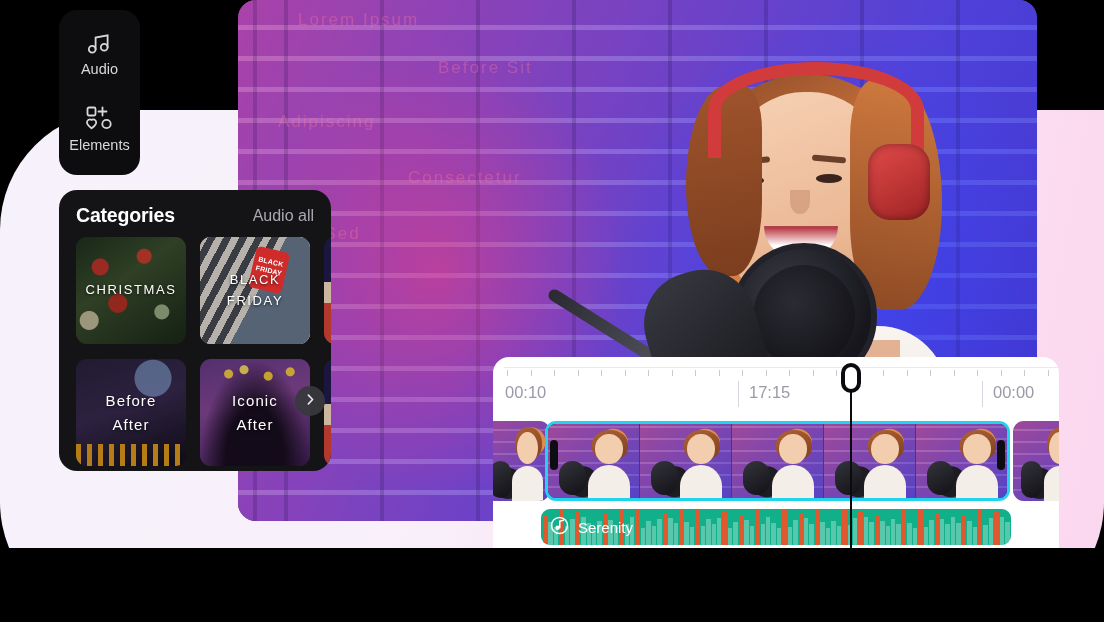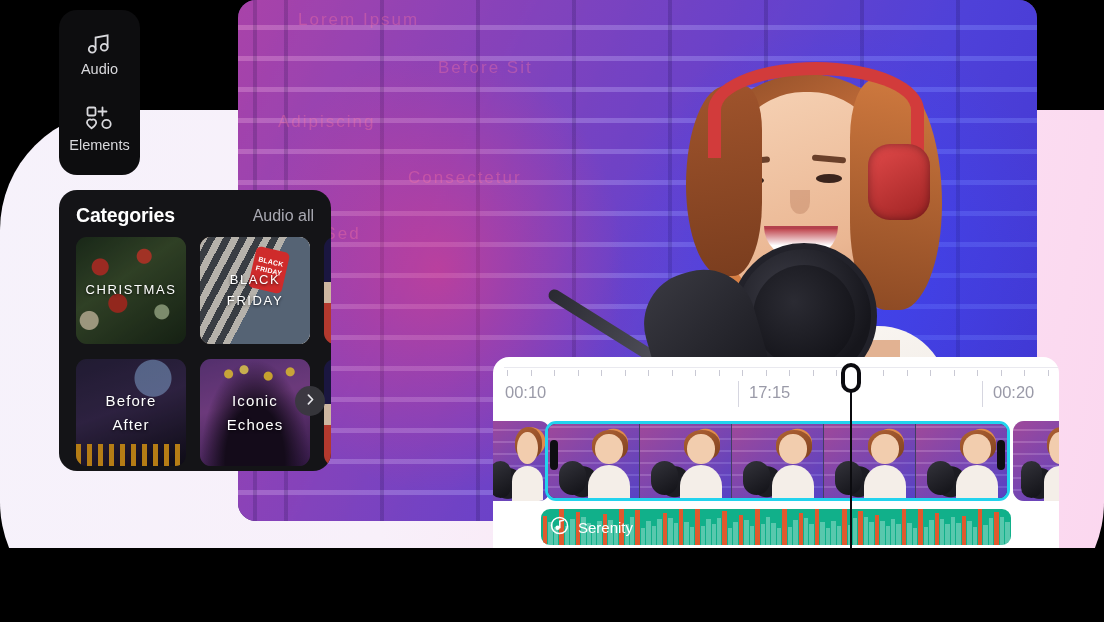--- a/index.html
+++ b/index.html
@@ -300,21 +300,21 @@
           <div class="img-blackfriday"></div>
             <div class="ov"></div>
           <div class="bf-tag">BLACK FRIDAY</div>
           <div class="lbl" style="white-space:pre-line;">BLACK
 FRIDAY</div>
         </div>
         <div class="cat-card">
           <div class="img-iconic"></div>
             <div class="ov"></div>
           <div class="lbl small" style="white-space:pre-line;">Iconic
-Echoes</div>
+After</div>
         </div>
       </div>
 
       <div class="cat-col">
         <div class="cat-card narrow">
             <div class="img-strip"></div>
           </div>
         <div class="cat-card narrow">
             <div class="img-strip"></div>
           </div>
@@ -357,21 +357,21 @@
           <div class="tick" style="left: 460.5px;"></div>
           <div class="tick" style="left: 484px;"></div>
           <div class="tick" style="left: 507.5px;"></div>
           <div class="tick" style="left: 531px;"></div>
           <div class="tick" style="left: 554.5px;"></div>
         </div>
       <div class="major" style="left:245px;"></div>
       <div class="major" style="left:489px;"></div>
       <div class="tl-time" style="left:12px;">00:10</div>
       <div class="tl-time" style="left:256px;">17:15</div>
-      <div class="tl-time" style="left:500px;">00:20</div>
+      <div class="tl-time" style="left:500px;">00:00</div>
     </div>
 
     <div class="tl-track-video">
       <div class="clip-left">
         <div class="mini">
             <div class="m-hair"></div>
             <div class="m-face"></div>
             <div class="m-body"></div>
             <div class="m-mic"></div>
           </div>

